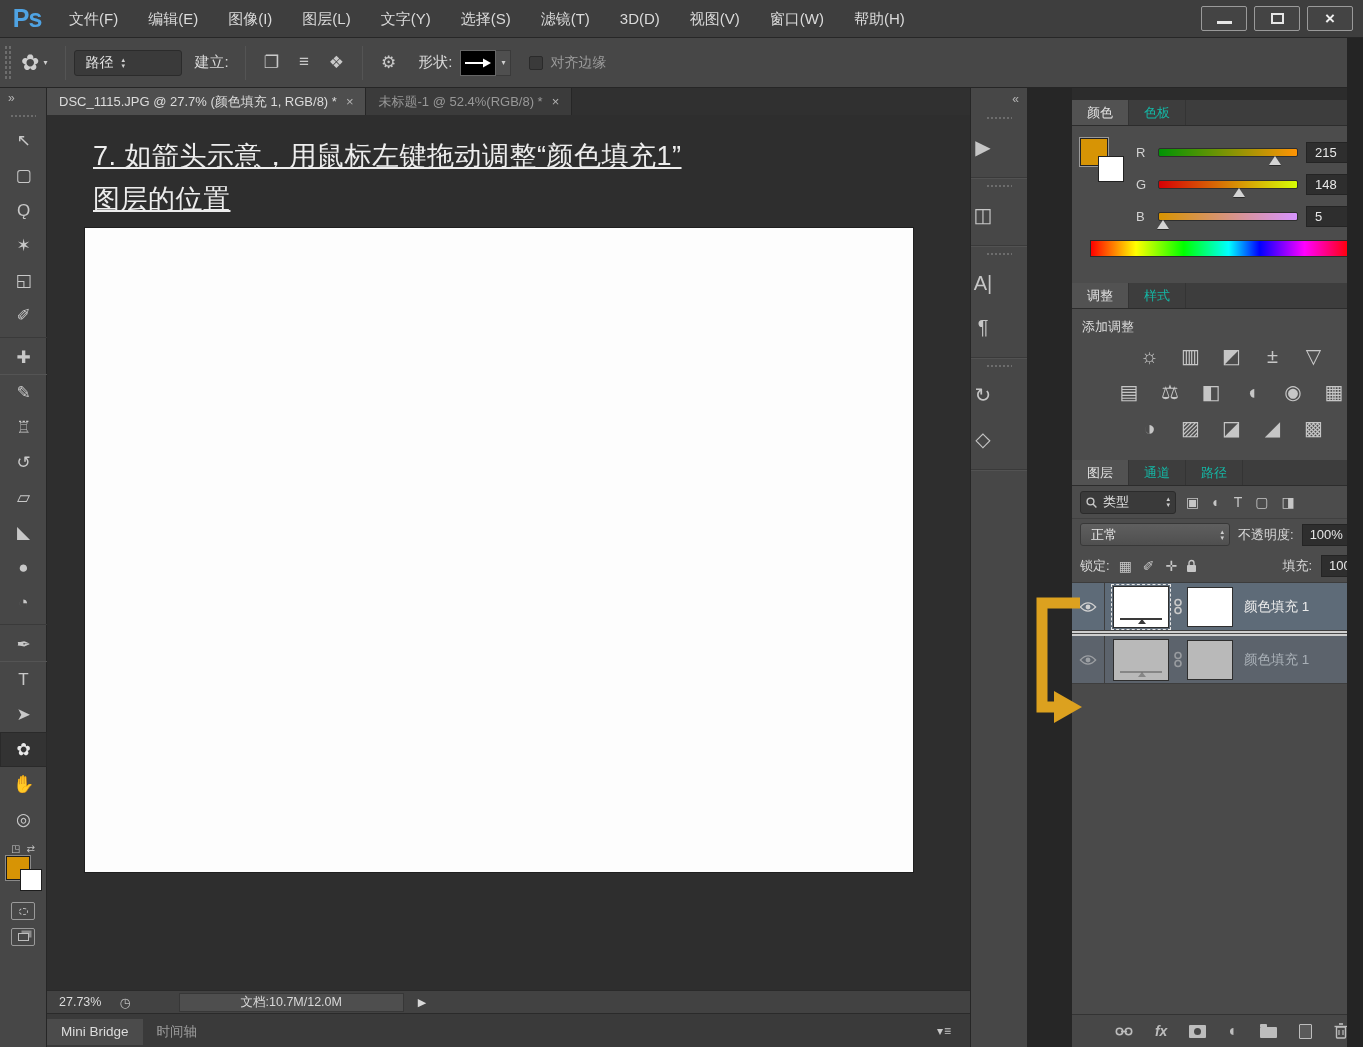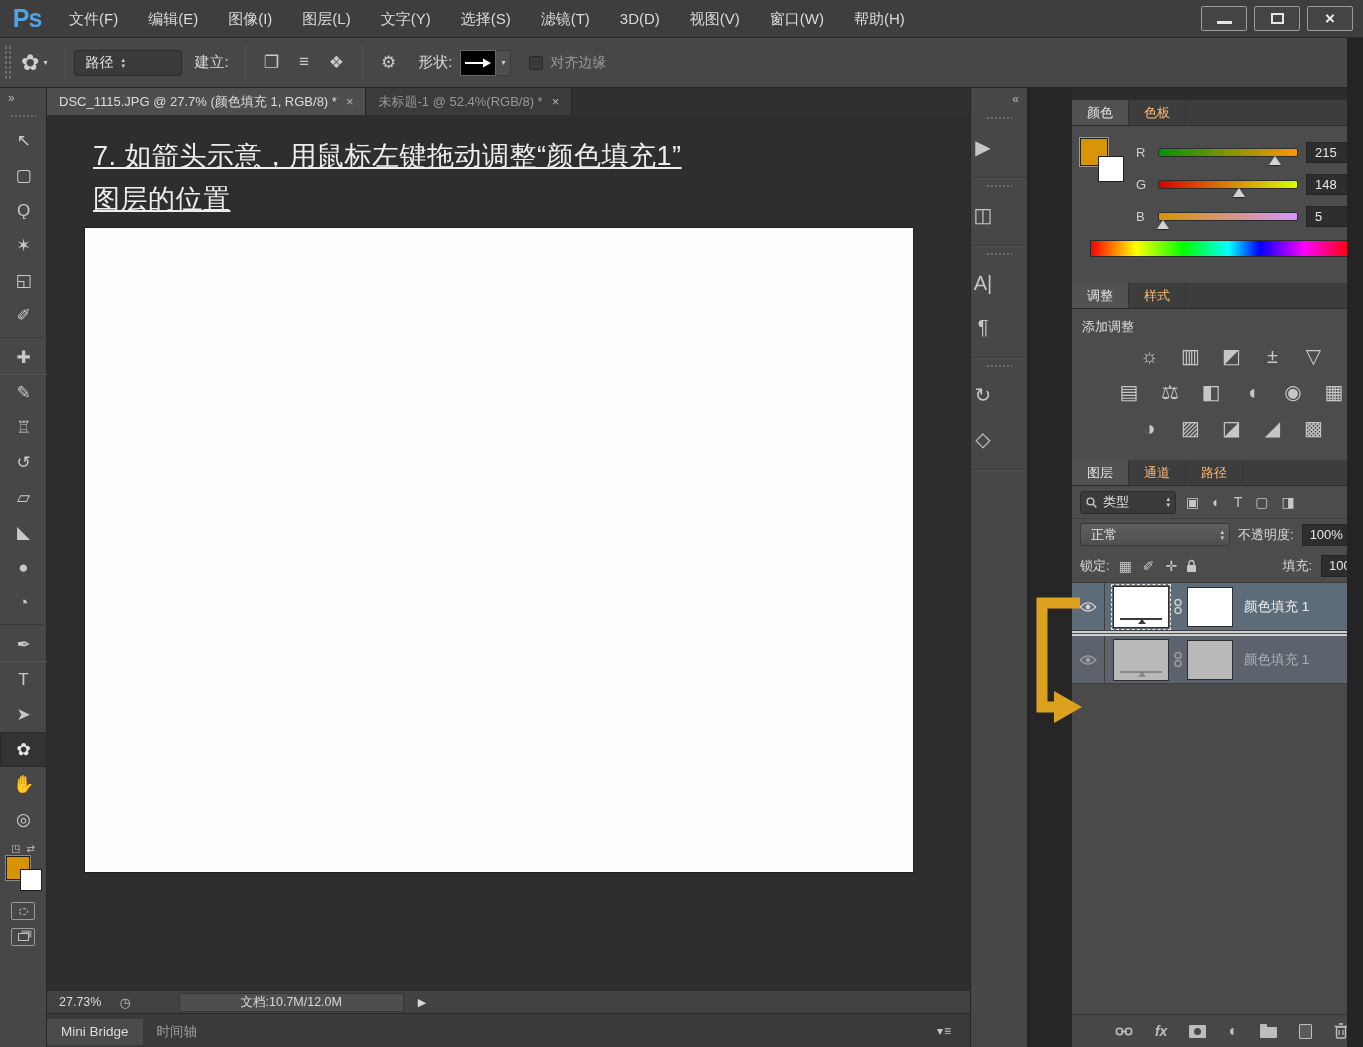--- a/index.html
+++ b/index.html
@@ -95,21 +95,21 @@
                border-left:1px solid #262626; border-right:1px solid #262626; }
   .dockstrip .collapse { text-align:right; padding:4px 8px 2px 0; color:#b5b5b5; font-size:12px; height:22px; }
   .dock-group { border-bottom:1px solid #3a3a3a; box-shadow:0 1px 0 #525252; padding:4px 0 8px; }
   .dock-ic { height:44px; display:flex; align-items:center; justify-content:center; font-size:21px; color:#bdbdbd; }
 
   
   .rightcol { position:absolute; left:1028px; top:88px; width:319px; height:959px; background:#2c2c2c;margin-left:44px; }
   .rightgutter { position:absolute; left:1347px; top:38px; width:16px; height:1009px; background:#242424; }
   .panel { position:absolute; left:0; width:319px; background:#4c4c4c; }
   .ptabs { display:flex; background:#3d3d3d; height:26px; border-bottom:1px solid #2c2c2c; }
-  .ptab { padding:0 15px; line-height:26px; font-size:13px; color:#fdba74; border-right:1px solid #343434; }
+  .ptab { padding:0 15px; line-height:26px; font-size:13px; color:#14b8a6; border-right:1px solid #343434; }
   .ptab.active { background:#525252; color:#e2e2e2; }
   .pmenu { margin-left:auto; padding:0 8px; line-height:26px; color:#c9c9c9; font-size:11px; letter-spacing:1px; }
 
   
   #colorpanel { top:12px; height:183px; }
   .cp-body { position:relative; padding:10px 10px 0 10px; }
   .cp-swatches { position:absolute; left:8px; top:12px; width:50px; height:52px; }
   .cp-fg { position:absolute; left:0; top:0; width:28px; height:28px; background:#d79405; border:1px solid #222; box-shadow:0 0 0 1px #9a9a9a; }
   .cp-bg { position:absolute; left:18px; top:18px; width:26px; height:26px; background:#fff; border:1px solid #222; }
   .chan-rows { margin-left:54px; }

